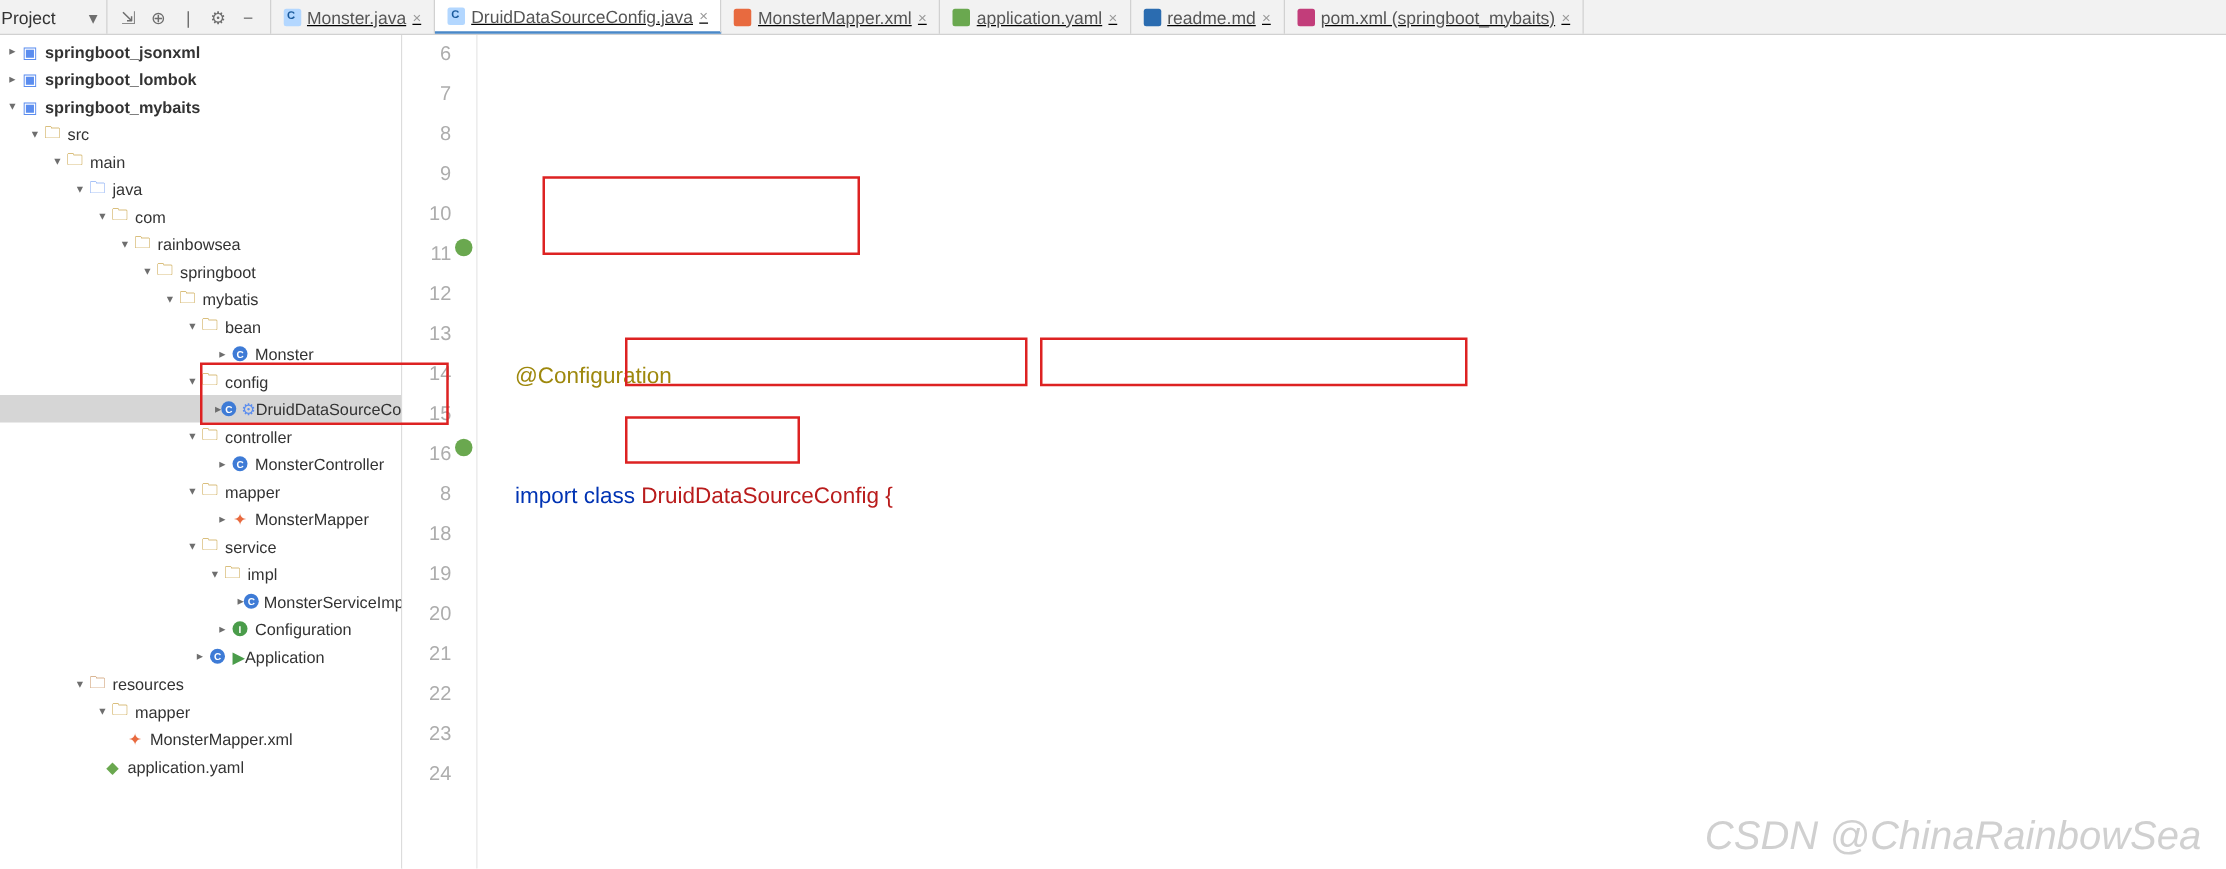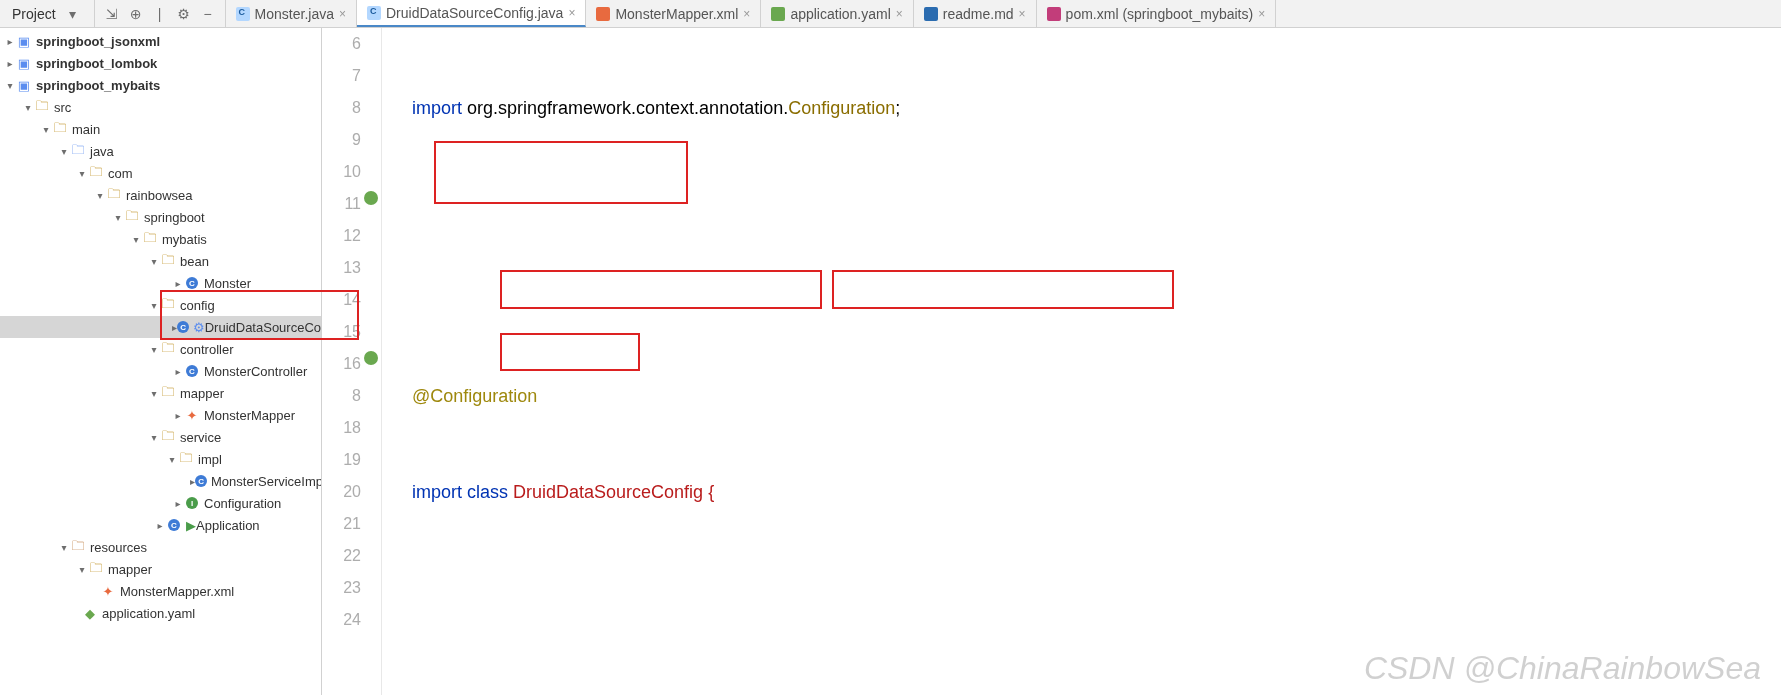--- a/index.html
+++ b/index.html
@@ -1,23 +1,23 @@
 <!DOCTYPE html>
 <html><head>
 <meta charset="utf-8">
 <style>
 * { margin: 0; padding: 0; box-sizing: border-box; font-family: "Segoe UI", Arial, sans-serif; }
 body { width: 1781px; height: 695px; background: #fff; overflow: hidden; position: relative; font-size: 14px; }
 
 
 .topbar { height: 28px; display: flex; align-items: center; border-bottom: 1px solid #d1d1d1; background: #f2f2f2; }
-.proj-label { padding: 0 12px; display: flex; align-items: center; gap: 8px; color: #333; border-right: 1px solid #d1d1d1; height: 100%; }
+.proj-label { padding: 0 1px; display: flex; align-items: center; gap: 21px; color: #333; border-right: 1px solid #d1d1d1; height: 100%; }
 .tb-icon { width: 18px; height: 18px; display: inline-flex; align-items: center; justify-content: center; color: #6e6e6e; }
 .tb-icons { display: flex; gap: 6px; padding: 0 8px; border-right: 1px solid #d1d1d1; height: 100%; align-items: center; }
-.tabs { display: flex; height: 100%; }
+.tabs { display: flex; height: 100%; text-decoration: underline; }
 .tab { display: flex; align-items: center; gap: 5px; padding: 0 10px; height: 100%; border-right: 1px solid #d1d1d1; color: #555; cursor: pointer; }
 .tab.active { background: #fff; border-bottom: 2px solid #4a88c7; }
 .tab-close { color: #999; font-size: 12px; }
 .file-ico { width: 14px; height: 14px; display: inline-block; }
 .java-ico { background: linear-gradient(#b3d7ff,#b3d7ff); border-radius: 2px; position: relative; }
 .java-ico::after { content: "C"; position: absolute; font-size: 9px; font-weight: bold; color: #1a5a9c; left: 3px; top: 0; }
 .xml-ico { background: #e86a3f; border-radius: 2px; }
 .yaml-ico { background: #6aa84f; border-radius: 2px; }
 .md-ico { background: #2b6cb0; border-radius: 2px; }
 .pom-ico { background: #c23d7a; border-radius: 2px; }
@@ -277,21 +277,20 @@
         <div class="ln">8</div>
         <div class="ln">18</div>
         <div class="ln">19</div>
         <div class="ln">20</div>
         <div class="ln">21</div>
         <div class="ln">22</div>
         <div class="ln">23</div>
         <div class="ln">24</div>
       </div>
     <div class="code">
-      <div class="line"><span class="kw">import</span><span> org.springframework.context.annotation.</span><span class="ident">Configuration</span><span>;</span></div>
       <div class="line"></div>
       <div class="line"></div>
       <div class="line"><span class="ann">@Configuration</span></div>
       <div class="line"><span class="kw">import</span><span class="kw"> class</span><span class="type"> DruidDataSourceConfig {</span></div>
       <div class="line"></div>
       
       
       
       
       

